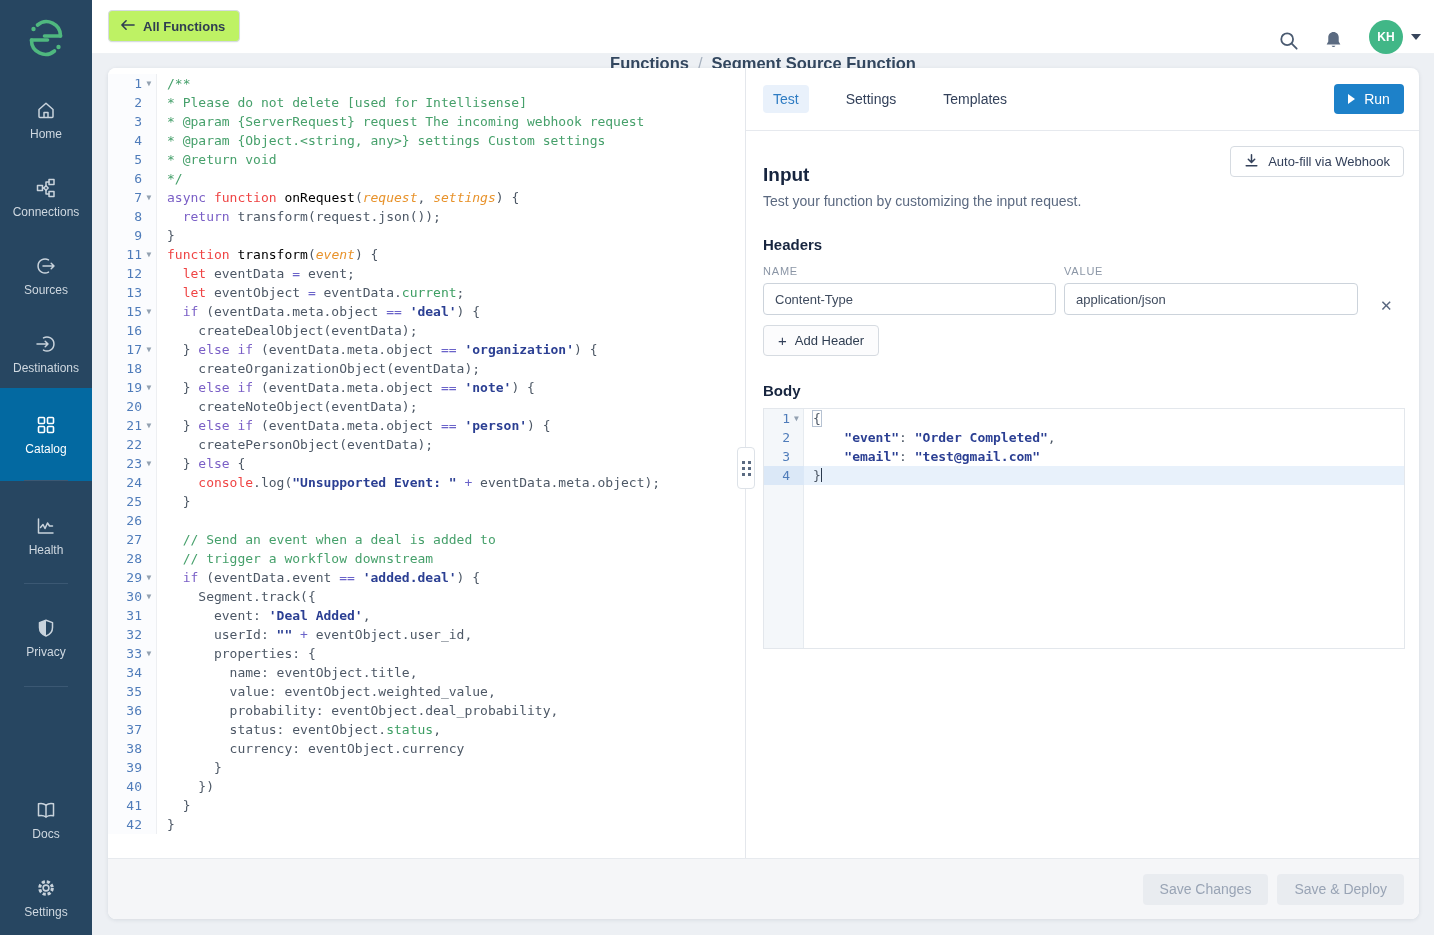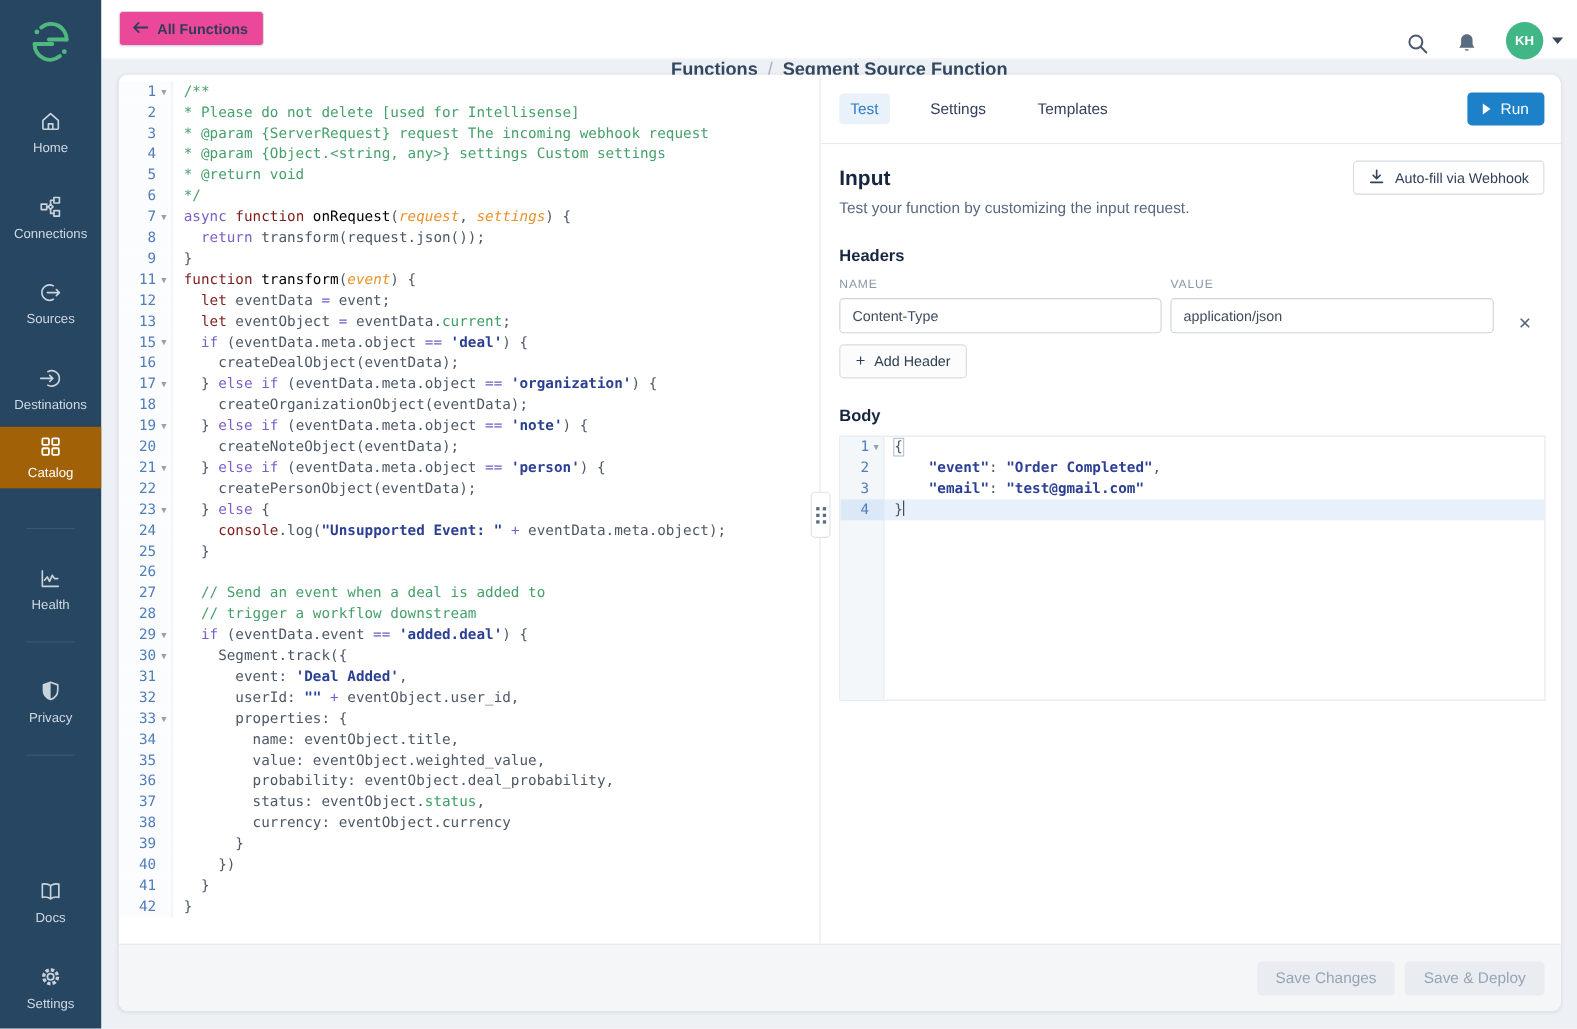--- a/index.html
+++ b/index.html
@@ -6,29 +6,29 @@
   html,body { width:1434px; height:935px; overflow:hidden; background:#edf0f4;
               font-family:"Liberation Sans", sans-serif; }
 
   
   .sidebar { position:absolute; left:0; top:0; width:92px; height:935px; background:#274661; z-index:10; }
   .logo { position:absolute; top:16px; left:24px; width:44px; height:44px; }
   .nav-item { position:absolute; left:0; width:92px; height:64px; display:flex; flex-direction:column;
               align-items:center; justify-content:center; gap:6px; cursor:pointer; }
   .nav-item .lbl { font-size:12px; color:#cfd8e0; }
   .nav-item svg { display:block; }
-  .nav-item.active { background:#a16207; height:56px; }
+  .nav-item.active { background:#0369a1; height:93px; }
   .nav-item.active .lbl { color:#ffffff; }
   .nav-div { position:absolute; left:24px; width:44px; height:1px; background:#3b5873; }
 
   
   .topbar { position:absolute; left:92px; top:0; width:1342px; height:54px; background:#fff;
             border-bottom:1px solid #eef1f4; }
   .back-btn { position:absolute; left:16px; top:10px; height:32px; display:flex; align-items:center; gap:8px;
-              padding:0 14px 0 11px; background:#ec4899; border:1px solid #d6dbe1; border-radius:4px;
+              padding:0 14px 0 11px; background:#bef264; border:1px solid #d6dbe1; border-radius:4px;
               font-size:13px; font-weight:bold; color:#2f3d51; cursor:pointer; box-shadow:0 1px 1px rgba(30,45,70,.04); }
   .breadcrumb { position:absolute; left:50%; top:0; transform:translateX(-50%); height:54px;
                 display:flex; align-items:center; gap:9px; font-size:16.5px; font-weight:bold; color:#33475f;margin-top:36px; }
   .breadcrumb .sep { color:#a7b1bf; font-weight:normal; }
   .top-right { position:absolute; right:13px; top:0; height:54px; display:flex; align-items:flex-end; gap:26px; }
   .avatar-group { display:flex; align-items:center; gap:8px; cursor:pointer; }
   .avatar { width:34px; height:34px; border-radius:50%; background:#41b787; color:#fff; font-size:12px;
             font-weight:bold; display:flex; align-items:center; justify-content:center; }
   .caret { width:0; height:0; border-left:5px solid transparent; border-right:5px solid transparent;
            border-top:6px solid #38465c; }
@@ -39,21 +39,21 @@
 
   
   .editor { position:absolute; left:0; top:0; width:637px; height:790px; overflow:hidden;
             font-family:"DejaVu Sans Mono", monospace; font-size:13px; padding-top:6px; background:#fff; }
   .cl { display:flex; height:19px; line-height:19px; }
   .cl .gut { flex:0 0 48px; display:flex; background:#fbfcfe; border-right:1px solid #edeff2;
              color:#4f7cba; user-select:none; }
   .cl .num { flex:0 0 34px; text-align:right; }
   .cl .fold { flex:0 0 14px; text-align:center; font-size:8px; color:#93a1b1; line-height:20px; cursor:pointer; }
   .cl .code { white-space:pre; padding-left:10px; color:#4d5866; }
-  .tok-com { color:#46a06b; } .tok-kw1 { color:#7a5fc6; } .tok-kw2 { color:#7f1d1d; }
+  .tok-com { color:#46a06b; } .tok-kw1 { color:#7a5fc6; } .tok-kw2 { color:#ef4444; }
   .tok-fn  { color:#000000; font-weight:normal; } .tok-prm { color:#e8932c; font-style:italic; }
   .tok-op  { color:#6a63c9; } .tok-str { color:#2b3f93; font-weight:bold; }
   .tok-grn { color:#3d9e63; } .tok-pl  { color:#4d5866; }
 
   
   .vdivider { position:absolute; left:637px; top:0; width:1px; height:790px; background:#e4e7ec; }
   .drag-handle { position:absolute; left:629px; top:379px; width:18px; height:42px; background:#fff;
                  border:1px solid #dde2e8; border-radius:4px; display:flex; align-items:center;
                  justify-content:center; cursor:col-resize; }
   .drag-dots { display:grid; grid-template-columns:repeat(2,3px); grid-auto-rows:3px; gap:3px; }
@@ -64,21 +64,21 @@
   .tabs-row { position:relative; height:63px; border-bottom:1px solid #e6e9ee; display:flex;
               align-items:center; padding-left:17px; gap:27px; }
   .tab { font-size:14px; color:#33415a; cursor:pointer; padding:6px 10px; border-radius:4px; }
   .tab.active { background:#e9f1fb; color:#2e7cc3; }
   .run-btn { margin-left:auto; margin-right:15px; height:30px; width:70px; background:#1d81c9; border:none;
              border-radius:4px; color:#fff; font-size:14px; display:flex; align-items:center;
              justify-content:center; gap:9px; cursor:pointer; }
   .play { width:0; height:0; border-top:5px solid transparent; border-bottom:5px solid transparent;
           border-left:7px solid #fff; }
   .rcontent { position:relative; padding:21px 17px 0 17px; }
-  .input-title { font-size:19px; font-weight:bold; color:#17253f; }
+  .input-title { font-size:19px; font-weight:bold; color:#17253f;margin-top:12px; }
   .input-sub { margin-top:7px; font-size:14px; color:#5b6980; }
   .autofill-btn { position:absolute; right:15px; top:15px; height:31px; display:flex; align-items:center;
                   gap:9px; padding:0 13px; background:#fff; border:1px solid #d6dbe1; border-radius:4px;
                   font-size:13px; color:#33405a; cursor:pointer; }
   .sec-title { font-size:15px; font-weight:bold; color:#17253f; }
   .hdr-block { margin-top:27px; }
   .hdr-grid { display:flex; gap:8px; align-items:center; }
   .col-name { width:293px; } .col-value { width:294px; }
   .fld-label { font-size:11px; letter-spacing:.8px; color:#8b96a6; margin:12px 0 6px; }
   .fld { width:100%; height:32px; border:1px solid #ccd3db; border-radius:4px; padding:0 11px;

